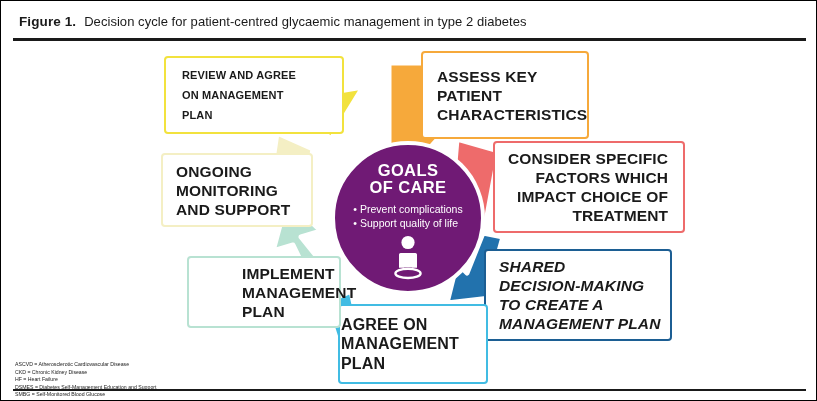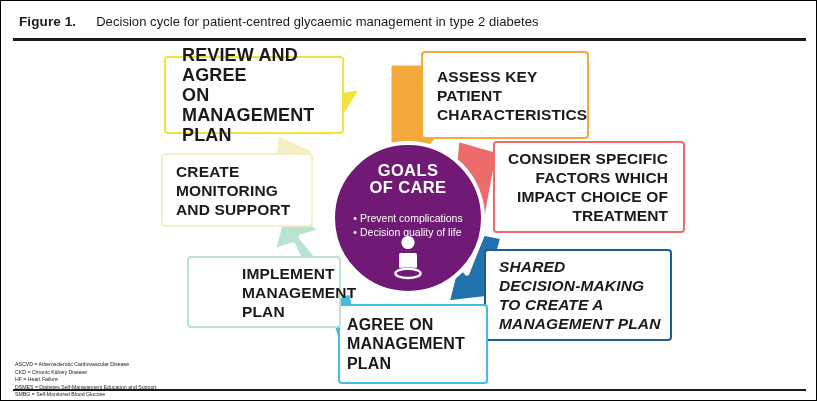--- a/index.html
+++ b/index.html
@@ -32,21 +32,21 @@
   #fig-header .fig-num {
     font-weight: bold;
     font-size: 13.5px;
     color: #1a1a1a;
     letter-spacing: 0.1px;
     text-align: right;
   }
   #fig-header .fig-cap {
     font-size: 13px;
     color: #1a1a1a;
-    margin-left: 20px;
+    margin-left: 8px;
     letter-spacing: 0.05px;
   }
   #header-rule {
     position: absolute;
     left: 12px; top: 37px;
     width: 793px;
     height: 3px;
     background: #1a1a1a;
   }
   #footer-rule {
@@ -89,21 +89,21 @@
   }
   #goals-title {
     font-weight: bold;
     font-size: 16.5px;
     line-height: 17px;
     letter-spacing: 0.4px;
     padding-top: 17px;
     white-space: pre-line;
   }
   #goals-bullets {
-    margin-top: 16px;
+    margin-top: 7px;
     font-size: 10.5px;
     line-height: 13.5px;
     text-align: left;
     display: inline-block;
   }
   #goals-bullets div { white-space: nowrap; }
   .bullet-dot { margin-right: 3px; }
   #person-icon {
     position: absolute;
     left: 50%;
@@ -122,32 +122,32 @@
     align-items: center;
   }
   .box .box-label {
     font-weight: bold;
     color: #1a1a1a;
     white-space: pre-line;
     letter-spacing: 0.15px;
   }
 
   #box-review        { left: 163px; top: 15px;  width: 180px; height: 78px;  border: 2px solid #F2E23D; padding-left: 16px; }
-  #box-review .box-label { font-size: 18px; line-height: 20px; }
+  #box-review .box-label { font-size: 11px; line-height: 20px; }
 
   #box-assess        { left: 420px; top: 10px;  width: 168px; height: 88px;  border: 2px solid #F6A93B; padding-left: 14px; }
   #box-assess .box-label { font-size: 15.5px; line-height: 19px; }
 
   #box-consider      { left: 492px; top: 100px; width: 192px; height: 92px;  border: 2px solid #EE6B6B; padding-left: 13px; text-align: right; }
   #box-consider .box-label { font-size: 15.5px; line-height: 19px; }
 
   #box-shared        { left: 483px; top: 208px; width: 188px; height: 92px;  border: 2px solid #1C5E93; padding-left: 13px; font-style: italic; }
   #box-shared .box-label { font-size: 15.5px; line-height: 19px; }
 
-  #box-agree         { left: 337px; top: 263px; width: 150px; height: 80px;  border: 2px solid #41BCE3; padding-left: 7px; }
+  #box-agree         { left: 337px; top: 263px; width: 150px; height: 80px;  border: 2px solid #41BCE3; padding-left: 1px; }
   #box-agree .box-label { font-size: 16px; line-height: 19.5px; }
 
   #box-implement     { left: 186px; top: 215px; width: 154px; height: 72px;  border: 2px solid #B8E2D2; padding-left: 13px; }
   #box-implement .box-label { font-size: 15.5px; line-height: 19px; margin-left: 40px; }
 
   #box-ongoing       { left: 160px; top: 112px; width: 152px; height: 74px;  border: 2px solid #F4EFC4; padding-left: 13px; }
   #box-ongoing .box-label { font-size: 15.5px; line-height: 19px; }
 
   
   #footnotes {
@@ -193,21 +193,21 @@
 
         <path fill="#F2E23D" d="M30 84 L18 36 L68 24 L76 52 L112 46 L80 98 L56 78 Z"></path>
       </g>
     </svg>
 
     <div id="goals-circle">
       <div id="goals-title">GOALS
 OF CARE</div>
       <div id="goals-bullets">
         <div><span class="bullet-dot">•</span><span>Prevent complications</span></div>
-        <div><span class="bullet-dot">•</span><span>Decision quality of life</span></div>
+        <div><span class="bullet-dot">•</span><span>Support quality of life</span></div>
       </div>
       <svg id="person-icon" width="34" height="46" viewBox="0 0 34 46">
         <circle cx="17" cy="8.5" r="6.6" fill="#ffffff"></circle>
         <path d="M9.6 19 h14.8 a1.6 1.6 0 0 1 1.6 1.6 v13.2 h-5.1 v-0.2 h-7.8 v0.2 h-5.1 v-13.2 a1.6 1.6 0 0 1 1.6 -1.6 z" fill="#ffffff"></path>
         <ellipse cx="17" cy="39.4" rx="12.6" ry="4.6" fill="none" stroke="#ffffff" stroke-width="2.3"></ellipse>
       </svg>
     </div>
 
     <div class="box" id="box-review">
       <div class="box-label">REVIEW AND AGREE
@@ -241,21 +241,21 @@
 PLAN</div>
     </div>
 
     <div class="box" id="box-implement">
       <div class="box-label">IMPLEMENT
 MANAGEMENT
 PLAN</div>
     </div>
 
     <div class="box" id="box-ongoing">
-      <div class="box-label">CREATE
+      <div class="box-label">ONGOING
 MONITORING
 AND SUPPORT</div>
     </div>
 
     <div id="footnotes">
       <div class="abbrev-line">ASCVD = Atherosclerotic Cardiovascular Disease</div>
       <div class="abbrev-line">CKD = Chronic Kidney Disease</div>
       <div class="abbrev-line">HF = Heart Failure</div>
       <div class="abbrev-line">DSMES = Diabetes Self-Management Education and Support</div>
       <div class="abbrev-line">SMBG = Self-Monitored Blood Glucose</div>

